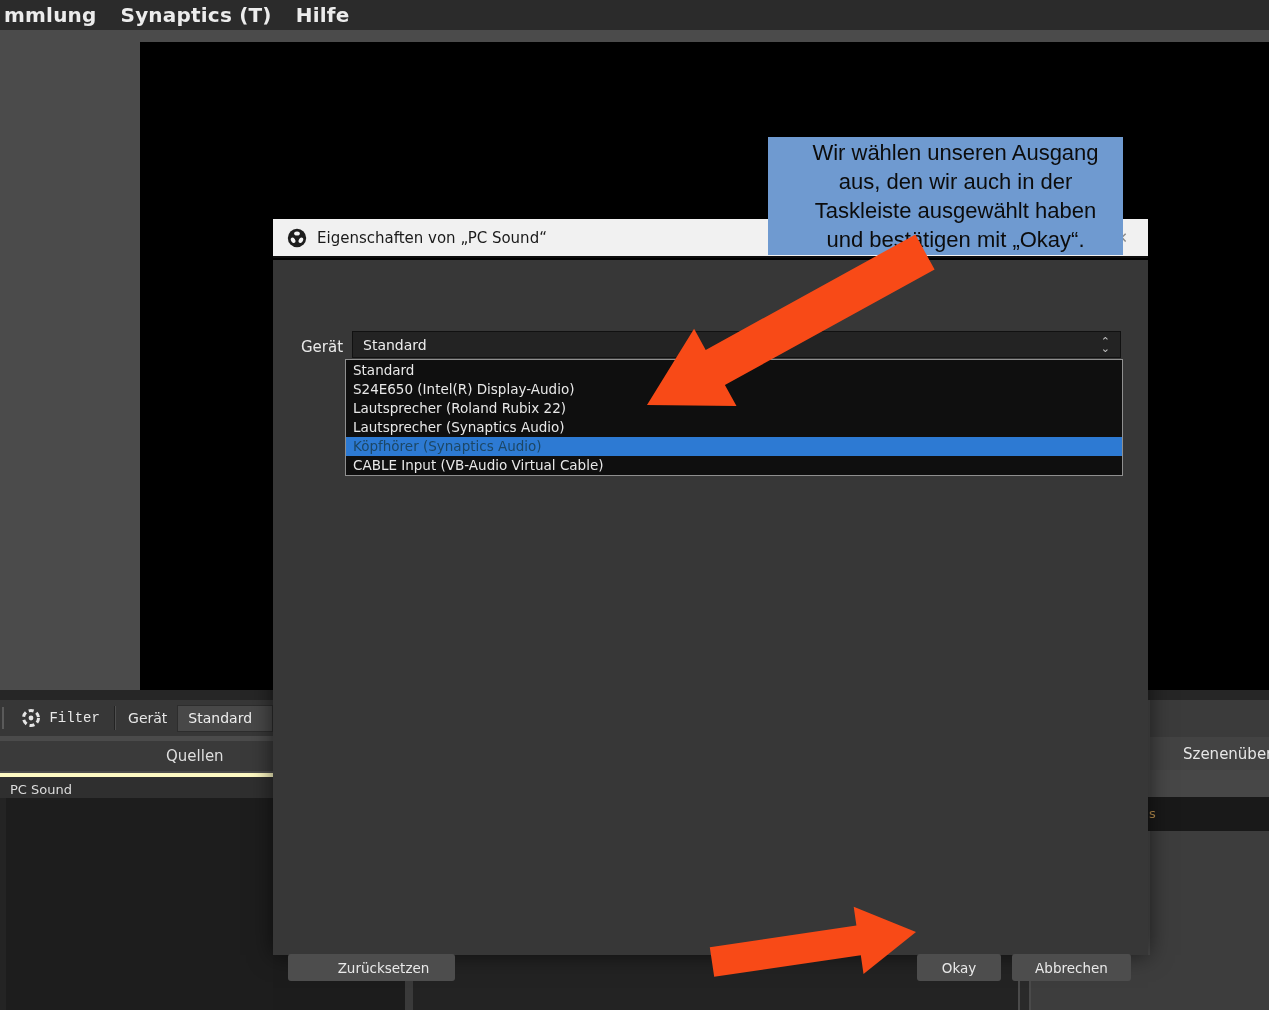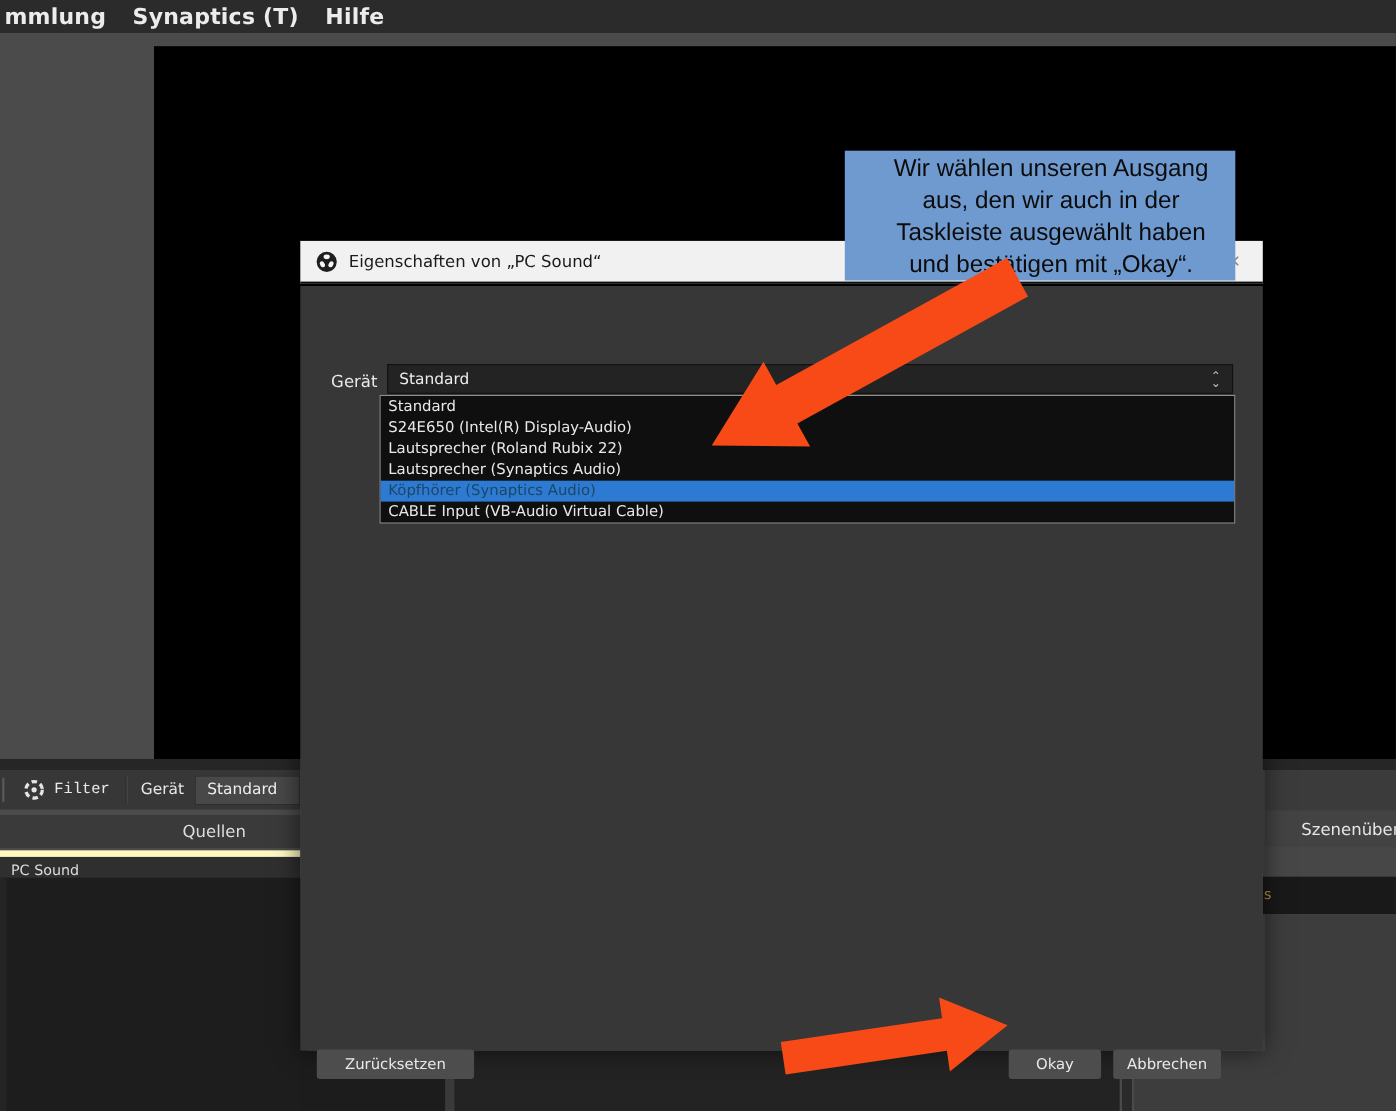--- a/index.html
+++ b/index.html
@@ -22,21 +22,21 @@
   .toolbar-frag{width:4px;height:22px;background:#5a5a5a;margin-left:2px;}
   .filter-btn{display:flex;align-items:center;gap:7px;margin-left:16px;color:#e8e8e8;font-size:14px;font-family:Liberation Mono, monospace;}
   .tb-divider{width:2px;height:24px;background:#4e4e4e;border-left:1px solid #232323;margin:0 12px 0 14px;}
   .tb-label{color:#e6e6e6;font-size:14px;margin-right:10px;}
   .tb-field{background:#484848;border:1px solid #2d2d2d;height:25px;width:138px;
             display:flex;align-items:center;padding-left:10px;color:#eee;font-size:14px;}
 
   .left-header{left:0;top:741px;width:277px;height:30px;background:#3a3a3a;}
   .left-header span{position:absolute;left:166px;top:6px;color:#dedede;font-size:15px;}
   .left-source-row{left:0;top:773px;width:273px;height:25px;background:#2f2f2f;
-                   display:flex;align-items:center;border-top:6px solid #fef9c3;}
+                   display:flex;align-items:center;border-top:4px solid #fef9c3;}
   .left-source-row span{margin-left:10px;color:#dcdcdc;font-size:13px;}
   .left-list{left:0;top:798px;width:273px;height:212px;background:#1d1d1d;border-left:6px solid #242424;}
 
   .right-band1{left:1150px;top:700px;width:119px;height:37px;background:#3b3b3b;}
   .right-header{left:1150px;top:737px;width:119px;height:33px;background:#434343;overflow:hidden;}
   .right-header span{position:absolute;left:33px;top:8px;color:#e6e6e6;font-size:15px;white-space:nowrap;}
   .right-band2{left:1150px;top:770px;width:119px;height:27px;background:#474747;}
   .right-black{left:1148px;top:797px;width:121px;height:34px;background:#191919;}
   .right-black span{position:absolute;left:1px;top:9px;color:#b98f4e;font-size:13px;}
   .right-band3{left:1150px;top:831px;width:119px;height:179px;background:#3d3d3d;}
@@ -66,23 +66,23 @@
               color:#c4c4c4;font-size:11px;line-height:7px;}
   .dropdown{position:absolute;left:72px;top:99px;width:778px;height:117px;background:#0f0f0f;
             border:1px solid #8f8f8f;box-sizing:border-box;display:flex;flex-direction:column;}
   .dropdown .opt{flex:1;display:flex;align-items:center;padding-left:7px;
                  color:#e8e8e8;font-size:13.5px;white-space:nowrap;}
   .dropdown .opt.selected{background:#2d7ad3;color:#1c4766;}
 
   .btn{position:absolute;height:27px;background:#4d4d4d;border-radius:3px;
        display:flex;align-items:center;justify-content:center;
        color:#e9e9e9;font-size:13.5px;cursor:default;}
-  .btn-reset{left:15px;top:694px;width:143px;}
+  .btn-reset{left:15px;top:694px;width:143px;padding-left:24px;}
   .btn-ok{left:644px;top:694px;width:84px;}
-  .btn-cancel{left:739px;top:694px;width:98px;}
+  .btn-cancel{left:739px;top:694px;width:119px;}
 
   
   .callout{left:768px;top:137px;width:355px;height:118px;background:#6f9ad0;z-index:30;
            font-family:"Liberation Sans",sans-serif;color:#0c0c0c;
            display:flex;flex-direction:column;justify-content:center;text-align:center;}
   .callout div{font-size:22px;line-height:29px;margin-left:20px;}
   .arrow-svg{z-index:40;pointer-events:none;}
   .arrow-svg polygon{fill:#f84a17;}
 </style>
 </head>

